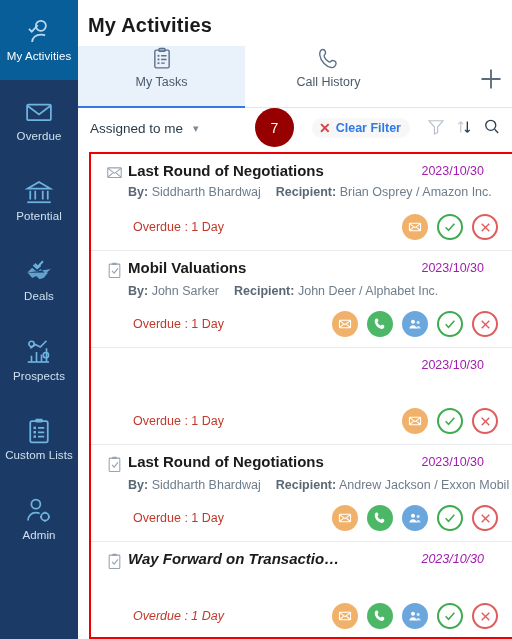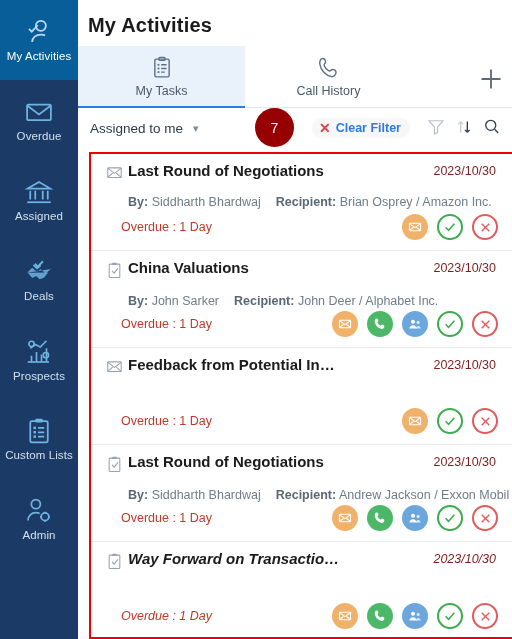--- a/index.html
+++ b/index.html
@@ -41,21 +41,21 @@
     padding: 14px 0 0 10px; letter-spacing: .2px;
   }
 
   
   .tabs {
     display: flex; align-items: stretch; position: relative;
     margin-top: 9px; border-bottom: 1px solid #e2e6ea; height: 62px;
   }
   .tab {
     width: 167px; display: flex; flex-direction: column;
-    align-items: center; justify-content: center; gap: 3px;
+    align-items: center; gap: 3px;
     cursor: pointer; position: relative; color: #5b6b7c;
   }
   .tab.active { background: #e9f1fb; }
   .tab.active:after {
     content: ""; position: absolute; left: 0; right: 0; bottom: -1px;
     height: 2px; background: #2f7ae5;
   }
   .tab-label { font-size: 12.5px; color: #4a5a6b; }
   .tab .ico svg { display: block; }
   .plus-btn {
@@ -103,31 +103,31 @@
   }
   .row:last-child { border-bottom: none; font-style: italic; }
   .row-top { display: flex; align-items: flex-start; }
   .row-ico { width: 22px; flex: 0 0 22px; padding-top: 2px; }
   .row-ico svg { display: block; }
   .row-title {
     font-size: 15px; font-weight: bold; color: #1b1b1b;
     white-space: nowrap; overflow: hidden;
   }
   .row-date {
-    position: absolute; right: 16px; top: 10px;
-    font-size: 12.5px; color: #7f1d1d;
+    position: absolute; right: 28px; top: 10px;
+    font-size: 12.5px; color: #a21caf;
   }
   .row-meta {
-    margin-left: 22px; margin-top: 14px;
+    margin-left: 22px; margin-top: 4px;
     font-size: 12.5px; color: #6f7d8b; white-space: nowrap;
   }
   .row-meta b { color: #5a6876; font-weight: bold; }
   .row-meta .sep { display: inline-block; width: 8px; }
   .row-bottom {
-    position: absolute; left: 30px; right: 14px; bottom: 10px;
+    position: absolute; left: 42px; right: 14px; bottom: 10px;
     display: flex; align-items: center;
   }
   .overdue { font-size: 12.5px; color: #c0392b; }
   .actions { margin-left: auto; display: flex; align-items: center; gap: 9px; }
   .act {
     width: 26px; height: 26px; border-radius: 50%;
     display: flex; align-items: center; justify-content: center;
     cursor: pointer;
   }
   .act.mail { background: #f0b26b; }
@@ -167,21 +167,21 @@
 
 
     <div class="nav-item">
       <span class="ico">
         <svg width="30" height="30" viewBox="0 0 24 24" fill="none" stroke="#6fb4e0" stroke-width="1.4">
           <path d="M3 9.2L12 4l9 5.2H3z"></path>
           <path d="M5 11v7M9 11v7M15 11v7M19 11v7"></path>
           <path d="M2.6 20.2h18.8"></path>
         </svg>
       </span>
-      <span class="nav-label">Assigned</span>
+      <span class="nav-label">Potential</span>
     </div>
 
     <div class="nav-item">
       <span class="ico">
         <svg width="30" height="30" viewBox="0 0 24 24" fill="none" stroke="#6fb4e0" stroke-width="1.4">
           <path d="M7.5 6.5l3 2.6 2.8-2.4"></path>
           <path d="M2.5 12.5l4-4 4 3.4 2.6-2.3 4.2 3.6 4.2-3.6" fill="#6fb4e0" stroke="none" opacity=".85"></path>
           <path d="M3 12.6l3.6 4.2 3.1-1.6 2.8 2.6 3.4-1.2 3.4-4.2" fill="#6fb4e0" stroke="none" opacity=".85"></path>
           <path d="M8.6 5.4l2.4 2.4L15.2 3.4" stroke="#6fb4e0" stroke-width="1.5" fill="none"></path>
         </svg>
@@ -348,21 +348,21 @@
 
       <div class="row">
         <div class="row-top">
           <span class="row-ico">
             <svg width="17" height="19" viewBox="0 0 24 26" fill="none" stroke="#97a3ae" stroke-width="1.5">
               <rect x="4.5" y="4" width="15" height="19" rx="1.3"></rect>
               <rect x="8.8" y="2" width="6.4" height="3.2" rx=".8" fill="#97a3ae" stroke="none"></rect>
               <path d="M8.5 13.5l3 3.2 5.4-6.6" stroke-width="1.6"></path>
             </svg>
           </span>
-          <span class="row-title">China Valuations</span>
+          <span class="row-title">Mobil Valuations</span>
         </div>
         <div class="row-date">2023/10/30</div>
         <div class="row-meta">
           <b>By:</b>
           <span>John Sarker</span>
           <span class="sep"></span>
           <b>Recipient:</b>
           <span>John Deer / Alphabet Inc.</span>
         </div>
         <div class="row-bottom">
@@ -395,30 +395,20 @@
             <span class="act no">
               <svg width="13" height="13" viewBox="0 0 24 24" fill="none" stroke="#e05c5c" stroke-width="2.6">
                 <path d="M5 5l14 14M19 5L5 19"></path>
               </svg>
             </span>
           </span>
         </div>
       </div>
 
       <div class="row">
-        <div class="row-top">
-          <span class="row-ico">
-            <svg width="17" height="17" viewBox="0 0 24 24" fill="none" stroke="#97a3ae" stroke-width="1.5">
-              <rect x="2.5" y="5.5" width="19" height="13.5" rx=".8"></rect>
-              <path d="M2.8 6.2L12 13.2l9.2-7"></path>
-              <path d="M2.8 18.4l6.6-5.6M21.2 18.4l-6.6-5.6"></path>
-            </svg>
-          </span>
-          <span class="row-title">Feedback from Potential In…</span>
-        </div>
         <div class="row-date">2023/10/30</div>
         <div class="row-bottom">
           <span class="overdue">Overdue : 1 Day</span>
           <span class="actions">
             <span class="act mail">
               <svg width="14" height="14" viewBox="0 0 24 24" fill="none" stroke="#fff" stroke-width="1.8">
                 <rect x="2.5" y="5.5" width="19" height="13" rx="1"></rect>
                 <path d="M2.8 6.2L12 13l9.2-6.8M2.8 18l6.6-5.5M21.2 18l-6.6-5.5"></path>
               </svg>
             </span>

